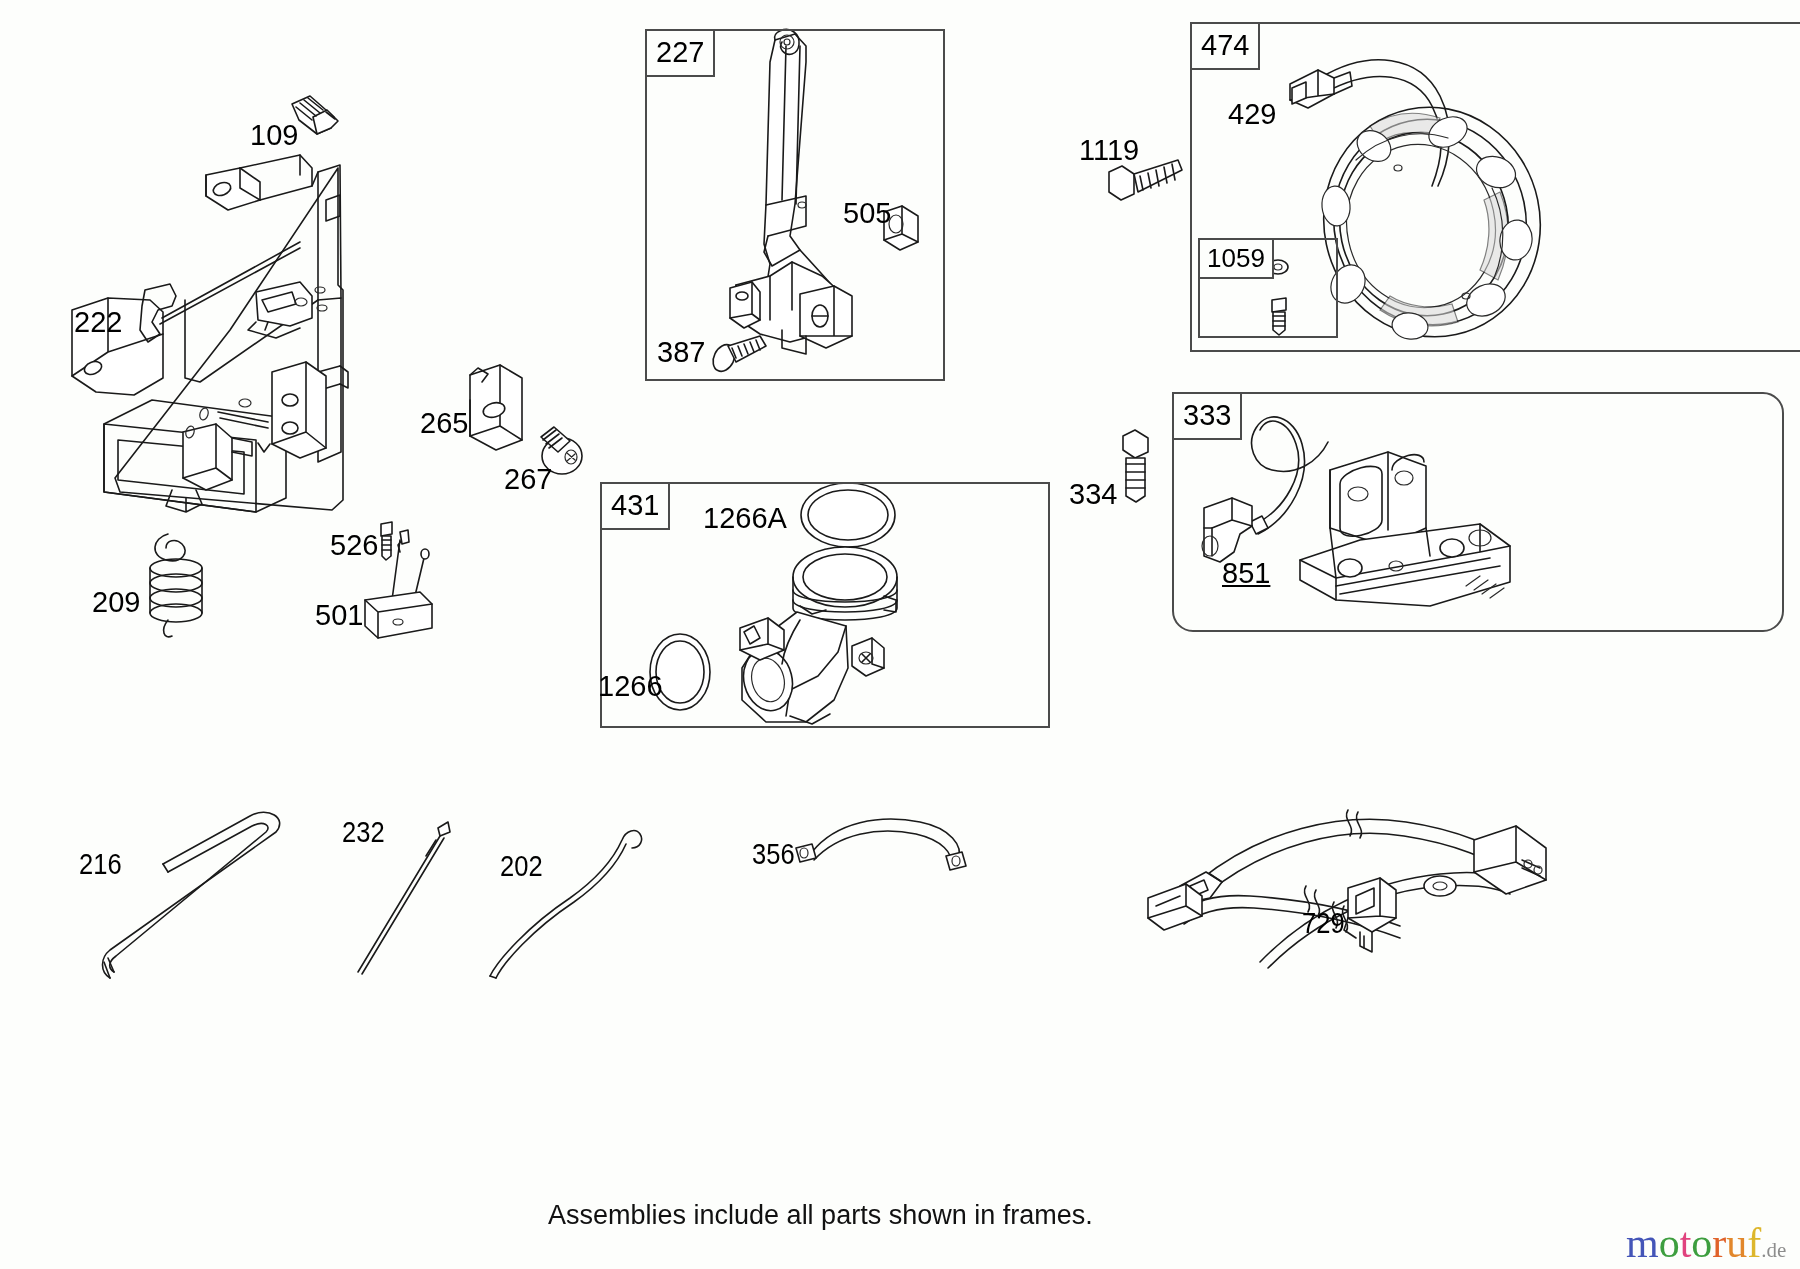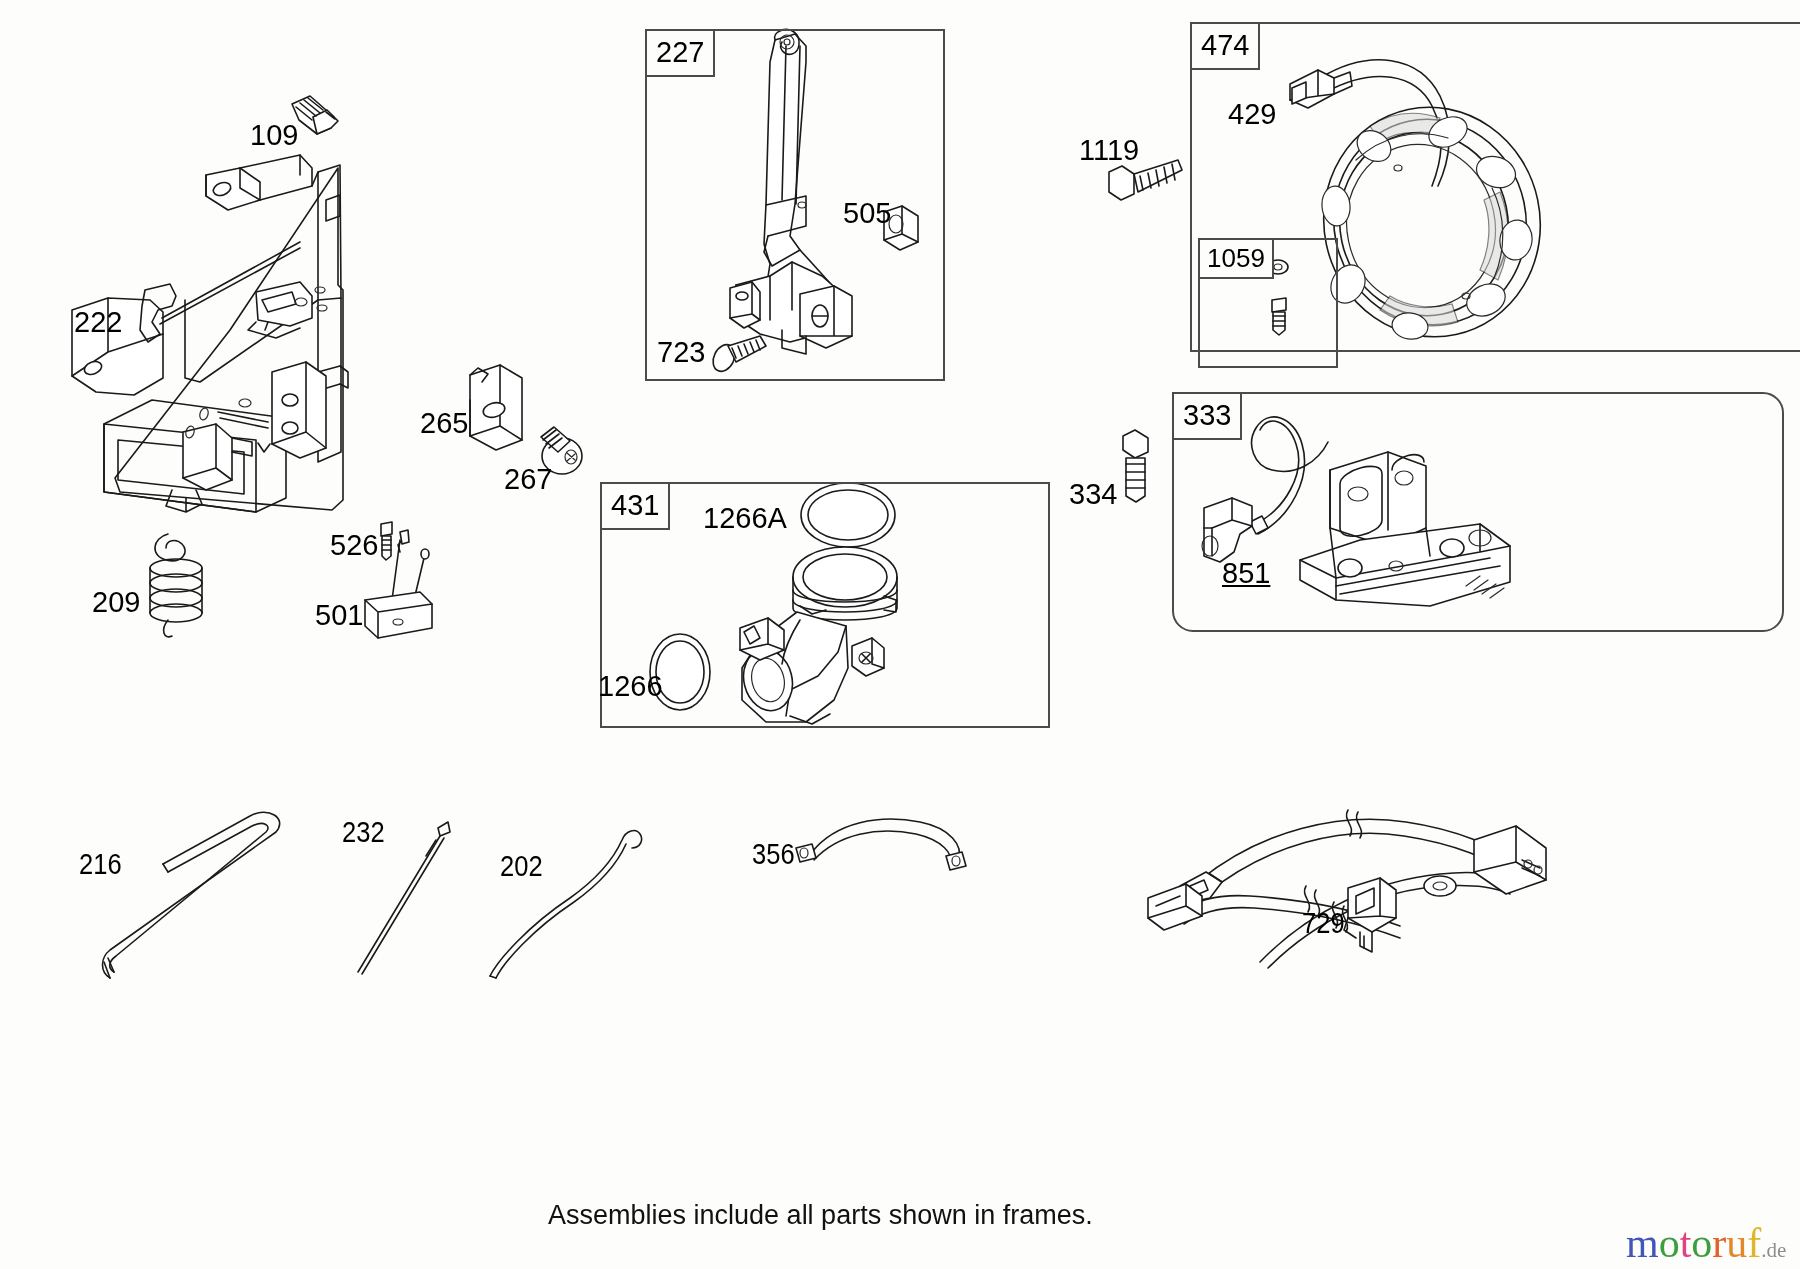--- a/index.html
+++ b/index.html
@@ -460,42 +460,42 @@
   </svg>
 
   <div class="frame" style="left:645px; top:29px; width:300px; height:352px;">
     <div class="frame-tag">227</div>
   </div>
 
   <div class="frame" style="left:1190px; top:22px; width:612px; height:330px;">
     <div class="frame-tag">474</div>
   </div>
 
-  <div class="frame" style="left:1198px; top:238px; width:140px; height:130px;">
+  <div class="frame" style="left:1198px; top:238px; width:140px; height:100px;">
     <div class="frame-tag" style="font-size:26px; padding:5px 7px 6px 7px;">1059</div>
   </div>
 
   <div class="frame" style="left:1172px; top:392px; width:612px; height:240px;border-radius:21px;">
     <div class="frame-tag">333</div>
   </div>
 
   <div class="frame" style="left:600px; top:482px; width:450px; height:246px;">
     <div class="frame-tag">431</div>
   </div>
 
 
   <div class="callout" style="left:250px;  top:121px;">109</div>
   <div class="callout" style="left:30px;   top:308px;margin-left:44px;">222</div>
   <div class="callout" style="left:420px;  top:409px;">265</div>
   <div class="callout" style="left:504px;  top:465px;">267</div>
   <div class="callout" style="left:330px;  top:531px;">526</div>
   <div class="callout" style="left:92px;   top:588px;">209</div>
   <div class="callout" style="left:315px;  top:601px;">501</div>
   <div class="callout" style="left:843px;  top:199px;">505</div>
-  <div class="callout" style="left:657px;  top:338px;">723</div>
+  <div class="callout" style="left:657px;  top:338px;">387</div>
   <div class="callout" style="left:1079px; top:136px;">1119</div>
   <div class="callout" style="left:1228px; top:100px;">429</div>
   <div class="callout" style="left:1069px; top:480px;">334</div>
   <div class="callout" style="left:1222px; top:559px;text-decoration:underline;">851</div>
   <div class="callout" style="left:703px;  top:504px;">1266A</div>
   <div class="callout" style="left:598px;  top:672px;">1266</div>
   <div class="callout cond" style="left:79px;   top:850px;">216</div>
   <div class="callout cond" style="left:342px;  top:818px;">232</div>
   <div class="callout cond" style="left:500px;  top:852px;">202</div>
   <div class="callout cond" style="left:752px;  top:840px;">356</div>

